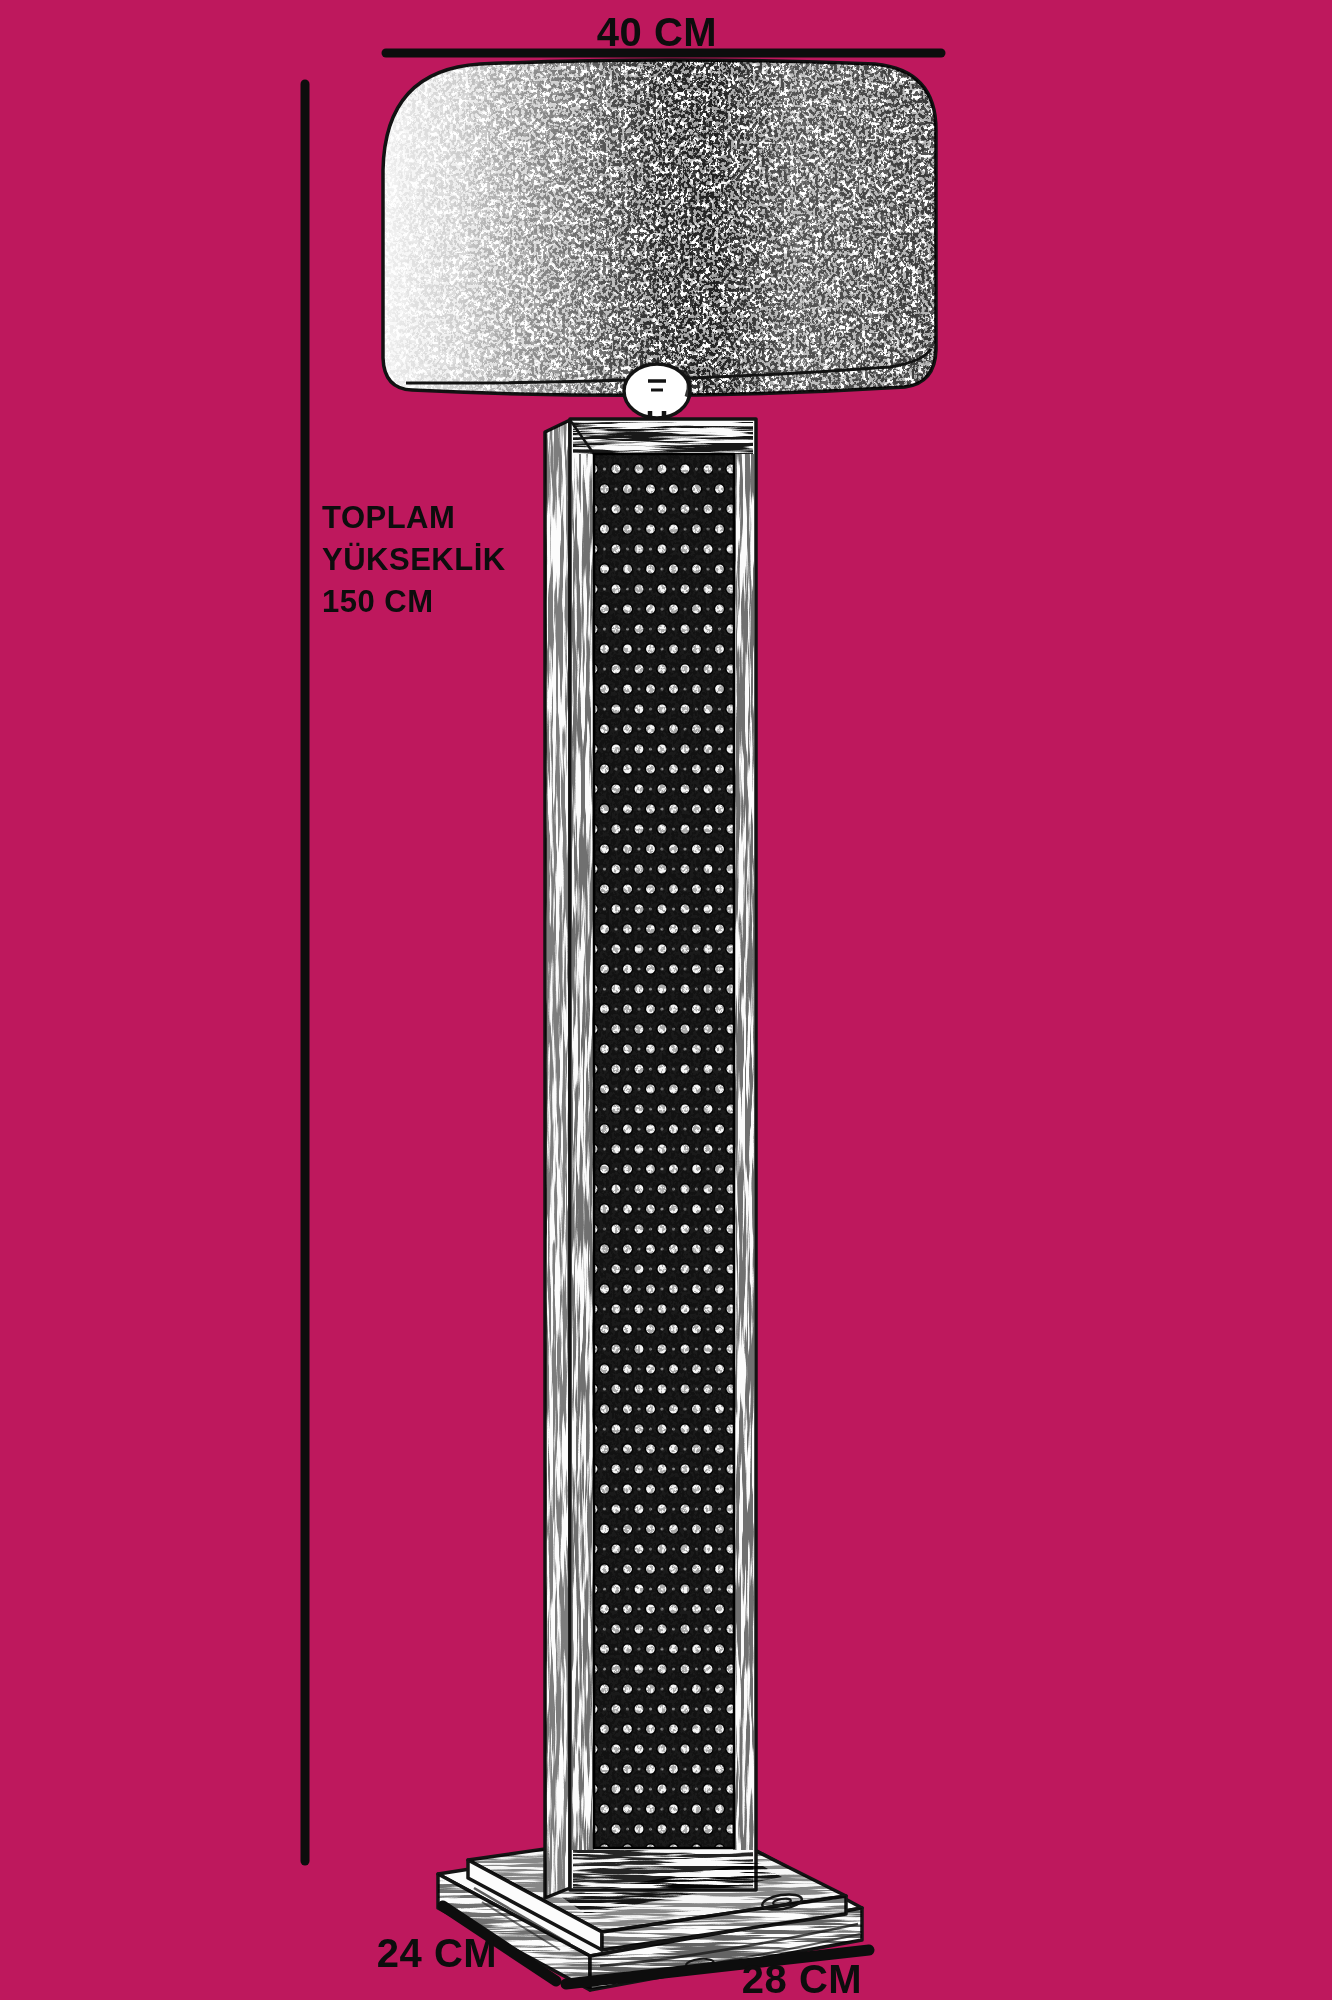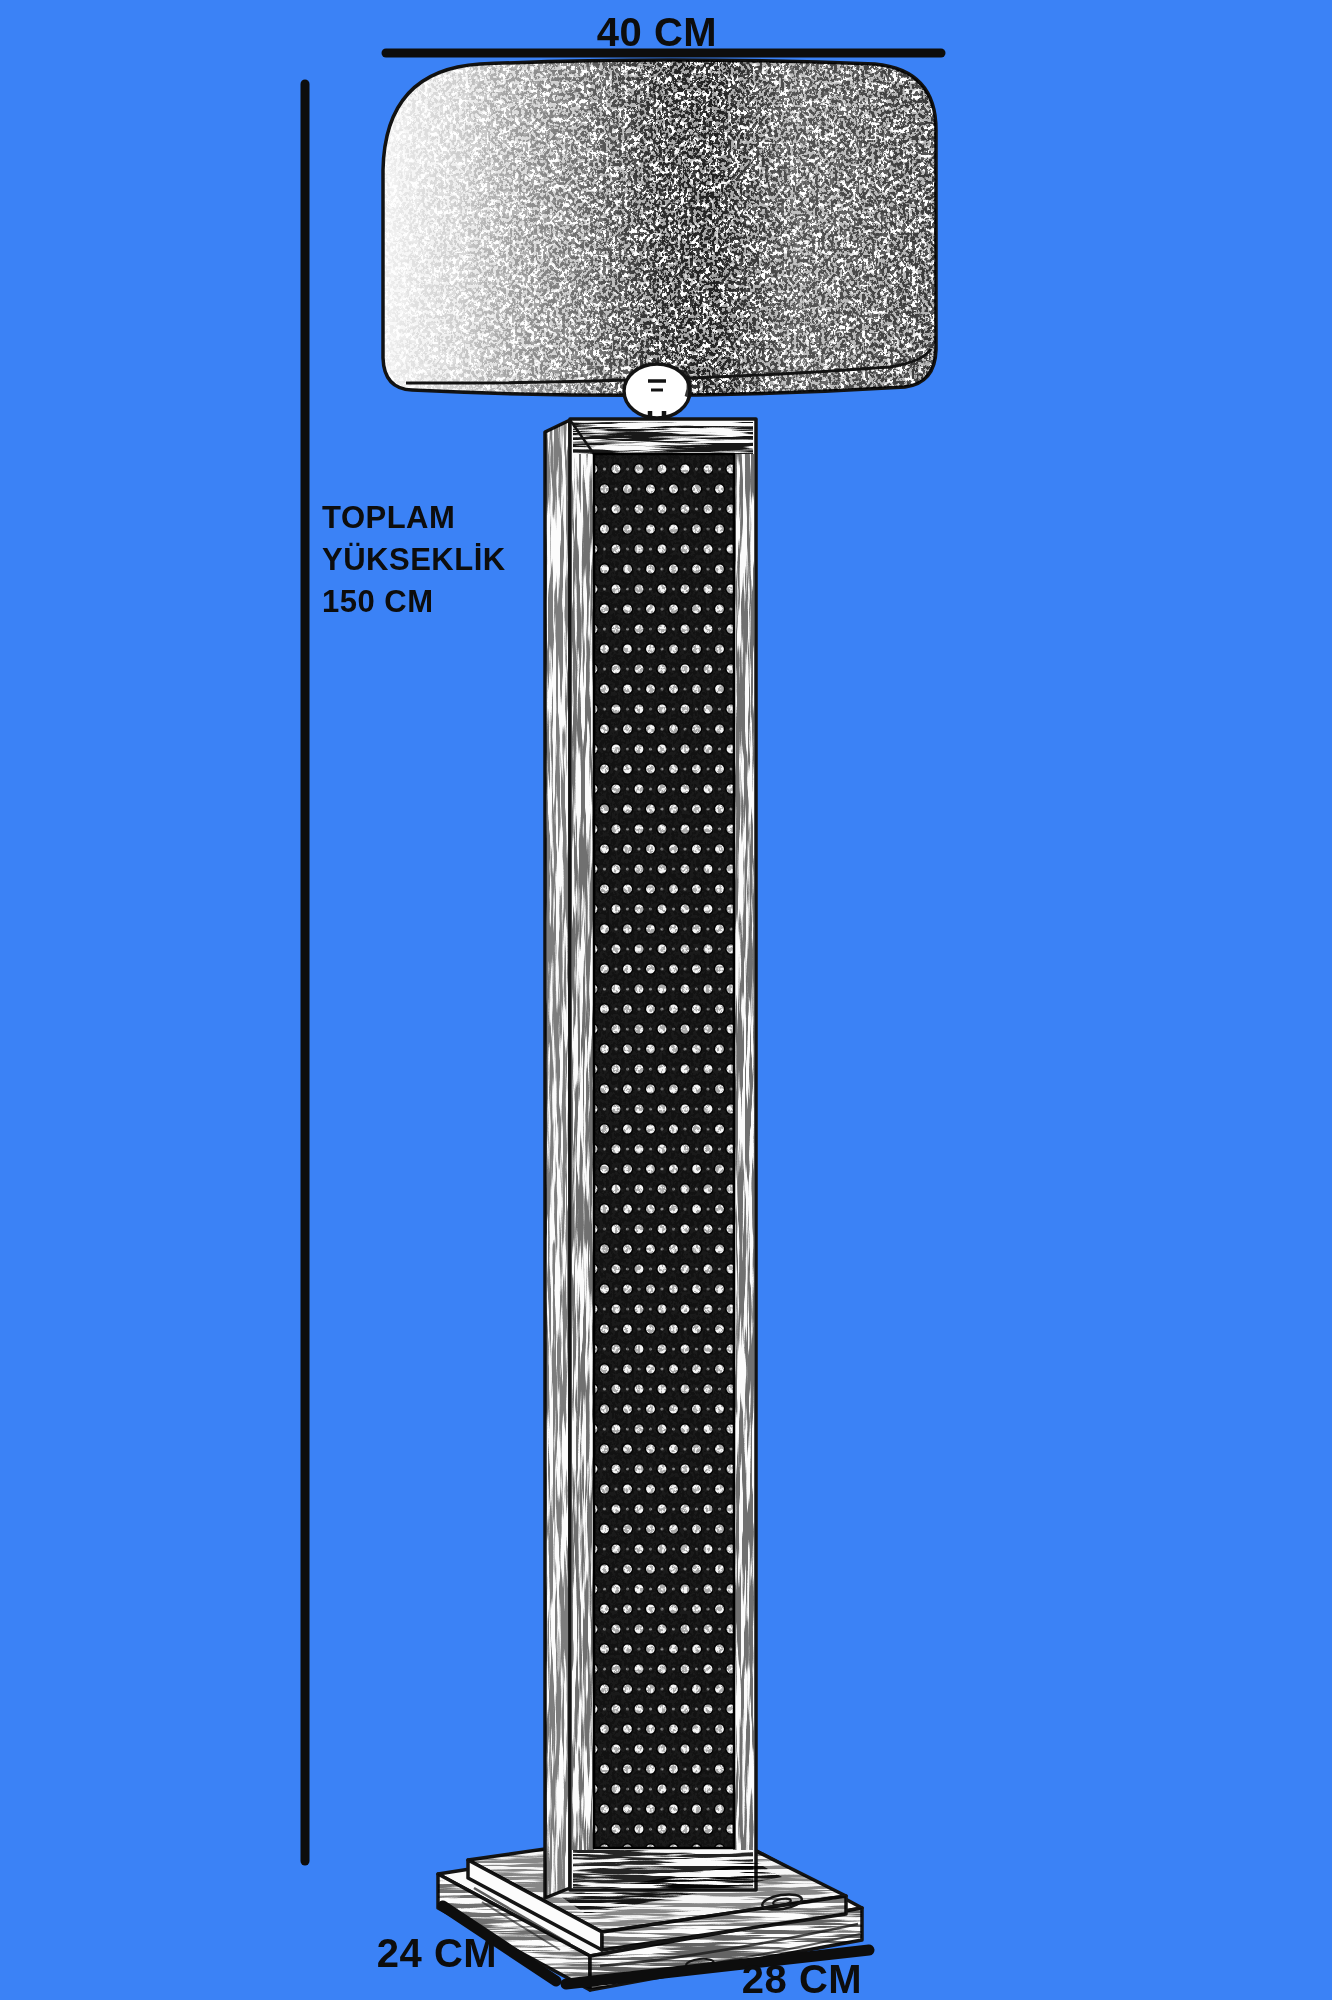--- a/index.html
+++ b/index.html
@@ -1,19 +1,19 @@
 <!DOCTYPE html>
 <html><head>
 <meta charset="utf-8">
 <style>
   html,body{margin:0;padding:0;background:#ffffff;}
   .canvas{
     position:relative;
     width:1332px;height:2000px;
-    background:#3b82f6;
+    background:#be185d;
     overflow:hidden;
     font-family:"Liberation Sans", sans-serif;
   }
   svg{position:absolute;inset:0;}
   svg text{
     font-family:"Liberation Sans", sans-serif;
     font-weight:bold;
     fill:#0d0d0d;
   }
   .dim-label{letter-spacing:0.5px;}

